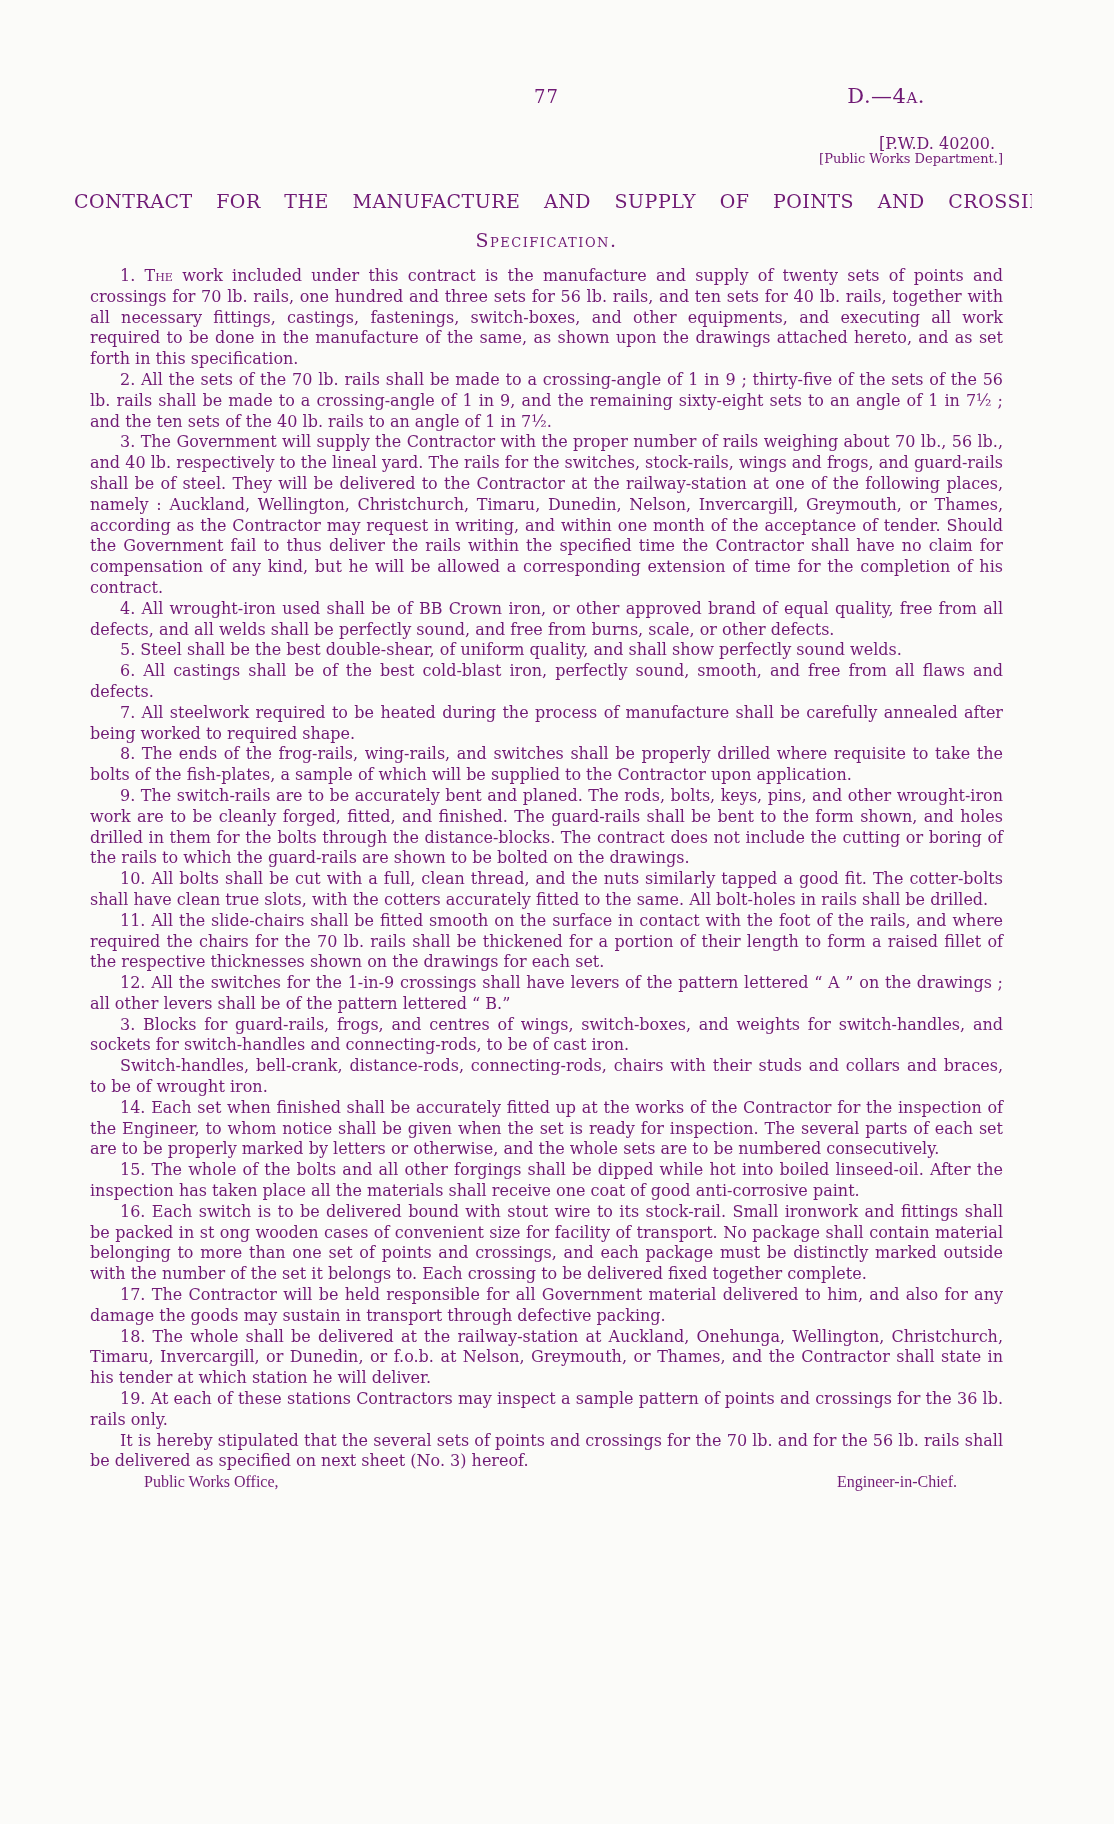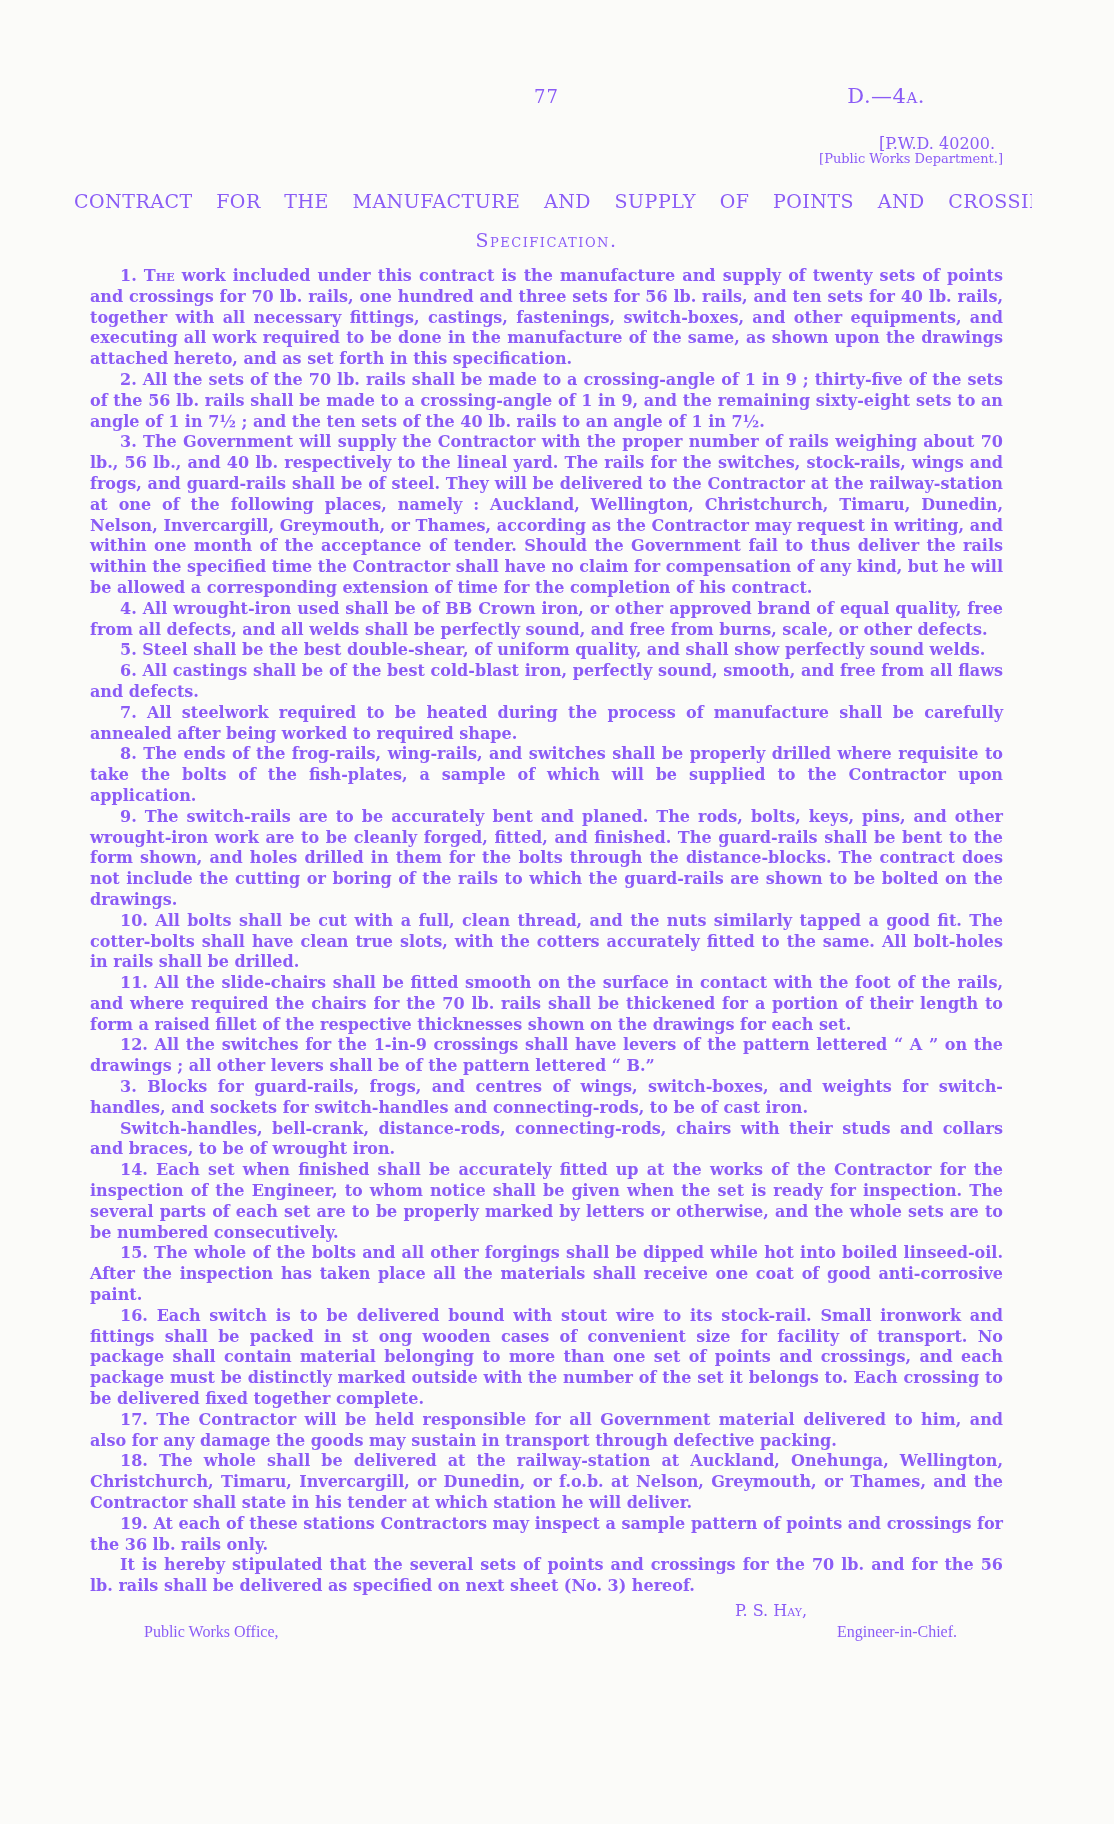--- a/index.html
+++ b/index.html
@@ -3,21 +3,21 @@
 <meta charset="utf-8">
 <style>
   html,body{margin:0;padding:0;}
   body{
     width:1114px;height:1824px;
     background:#fbfbf9;
     font-family:"DejaVu Serif","Liberation Serif",serif;
   }
   .page{
     position:relative;width:1032px;height:1824px;overflow:hidden;
-    background:#fbfbf9;color:#8b5cf6;
+    background:#fbfbf9;color:#701a75;
   }
   .page-number{
     position:absolute;top:86px;left:90px;width:913px;
     text-align:center;font-size:18px;letter-spacing:1px;
   }
   .doc-ref{
     position:absolute;top:84px;right:107px;
     font-size:21px;font-variant:small-caps;letter-spacing:0.5px;
   }
   .file-ref{
@@ -33,21 +33,21 @@
     word-spacing:17px;letter-spacing:0.5px;
   }
   .section-heading{
     position:absolute;top:229px;left:90px;width:913px;
     text-align:center;font-size:19px;font-variant:small-caps;letter-spacing:1.5px;
   }
   .body-text{
     position:absolute;top:266px;left:90px;width:913px;
     font-size:16px;line-height:20.8px;text-align:justify;
   }
-  .para{margin:0;text-indent:30px;font-weight:bold;}
+  .para{margin:0;text-indent:30px;}
   .sc{font-variant:small-caps;}
   .sig-name{margin-top:4px;padding-left:645px;font-size:16px;}
   .sig-row2{display:flex;justify-content:space-between;padding-left:54px;padding-right:46px;font-size:16px;font-family:Liberation Serif, serif;}
   .sig-date{padding-left:114px;font-size:16px;}
 </style>
 </head>
 <body>
 
 <div class="page">
 
@@ -74,20 +74,19 @@
       <p class="para">12. All the switches for the 1-in-9 crossings shall have levers of the pattern lettered “ A ” on the drawings ; all other levers shall be of the pattern lettered “ B.”</p>
       <p class="para">3. Blocks for guard-rails, frogs, and centres of wings, switch-boxes, and weights for switch-handles, and sockets for switch-handles and connecting-rods, to be of cast iron.</p>
       <p class="para">Switch-handles, bell-crank, distance-rods, connecting-rods, chairs with their studs and collars and braces, to be of wrought iron.</p>
       <p class="para">14. Each set when finished shall be accurately fitted up at the works of the Contractor for the inspection of the Engineer, to whom notice shall be given when the set is ready for inspection. The several parts of each set are to be properly marked by letters or otherwise, and the whole sets are to be numbered consecutively.</p>
       <p class="para">15. The whole of the bolts and all other forgings shall be dipped while hot into boiled linseed-oil. After the inspection has taken place all the materials shall receive one coat of good anti-corrosive paint.</p>
       <p class="para">16. Each switch is to be delivered bound with stout wire to its stock-rail. Small ironwork and fittings shall be packed in st ong wooden cases of convenient size for facility of transport. No package shall contain material belonging to more than one set of points and crossings, and each package must be distinctly marked outside with the number of the set it belongs to. Each crossing to be delivered fixed together complete.</p>
       <p class="para">17. The Contractor will be held responsible for all Government material delivered to him, and also for any damage the goods may sustain in transport through defective packing.</p>
       <p class="para">18. The whole shall be delivered at the railway-station at Auckland, Onehunga, Wellington, Christchurch, Timaru, Invercargill, or Dunedin, or f.o.b. at Nelson, Greymouth, or Thames, and the Contractor shall state in his tender at which station he will deliver.</p>
       <p class="para">19. At each of these stations Contractors may inspect a sample pattern of points and crossings for the 36 lb. rails only.</p>
       <p class="para">It is hereby stipulated that the several sets of points and crossings for the 70 lb. and for the 56 lb. rails shall be delivered as specified on next sheet (No. 3) hereof.</p>
-      <div class="sig-name"><span class="sc">P. S. Hay,</span></div>
       <div class="sig-row2">
         <span>Public Works Office,</span>
         <span>Engineer-in-Chief.</span>
       </div>
     </div>
 
 </div>
 
 </body></html>

